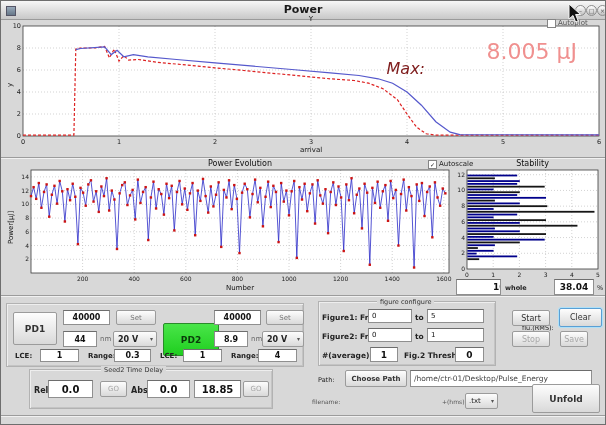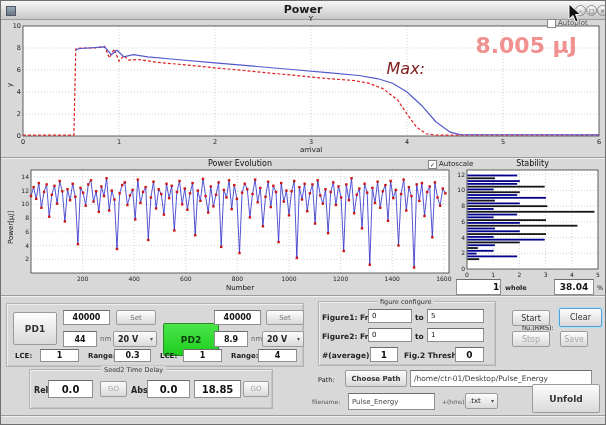--- a/index.html
+++ b/index.html
@@ -70,21 +70,21 @@
       <line x1="22" y1="27" x2="598" y2="27" stroke="#b5b5b5" stroke-width="0.6" stroke-dasharray="1,2"></line>
       <text x="20" y="29" text-anchor="end" font-size="6.5" fill="#222">8</text>
       <text x="20" y="7" text-anchor="end" font-size="6.5" fill="#222">10</text>
       <rect x="22" y="5" width="576" height="110" fill="none" stroke="#3a3a3a" stroke-width="0.8"></rect>
       <polyline points="22.0,114.2 72.9,114.2 74.8,28.1 79.6,27.0 94.0,27.0 103.6,25.3 108.4,36.9 113.2,28.1 118.0,40.2 122.8,34.7 127.6,39.1 137.2,38.5 156.4,41.3 185.2,44.0 214.0,46.8 242.8,49.5 271.6,52.3 300.4,55.0 329.2,57.8 353.2,59.5 367.6,62.2 382.0,67.7 396.4,78.7 406.0,93.0 415.6,106.2 425.2,112.8 434.8,114.2 598.0,114.2" fill="none" stroke="#dd2222" stroke-width="1.2" stroke-dasharray="3,2"></polyline>
       <polyline points="74.8,28.7 79.6,27.5 103.6,25.9 110.3,33.6 116.1,29.2 122.8,35.8 132.4,33.6 146.8,35.8 175.6,38.5 214.0,41.8 252.4,45.2 290.8,48.5 329.2,51.8 358.0,54.5 377.2,57.8 391.6,62.2 406.0,71.0 420.4,84.2 434.8,100.7 449.2,111.2 458.8,113.7 598.0,113.9" fill="none" stroke="#5558cc" stroke-width="1.2" stroke-dasharray="none"></polyline>
     </svg>
   <div class="a vlabel" style="left:5px;top:86px;">y</div>
   <div class="a xlabel" style="left:22px;top:145px;width:576px;">arrival</div>
 
-  <div class="a readout-red" style="left:300px;top:32px;width:276px;font-weight:bold;">8.005 µJ</div>
+  <div class="a readout-red" style="left:300px;top:38px;width:276px;">8.005 µJ</div>
   <div class="a max-lbl" style="left:360px;top:58px;width:64px;">Max:</div>
 
   <div class="a chk" style="left:546px;top:18px;"></div>
   <div class="a lbl" style="left:557px;top:18px;color:#555;">Autoplot</div>
 
   <svg class="a" style="left:566px;top:2px;" width="16" height="22">
     <path d="M2,1 L2,16 L6,12.5 L8.6,19 L11.2,17.9 L8.6,11.5 L13.5,11.5 Z" fill="#111" stroke="#f5f5f5" stroke-width="1"></path>
   </svg>
 
   <div class="a divider" style="left:0;top:156px;width:604px;"></div>
@@ -413,21 +413,20 @@
 
   <div class="a btn" style="left:511px;top:309px;width:38px;height:16px;font-size:8px;line-height:15px;">Start</div>
   <div class="a btn dis" style="left:511px;top:330px;width:38px;height:16px;font-size:8px;line-height:15px;">Stop</div>
   <div class="a btn focus" style="left:558px;top:307px;width:43px;height:19px;font-size:8px;line-height:18px;">Clear</div>
   <div class="a btn dis" style="left:559px;top:330px;width:28px;height:16px;font-size:8px;line-height:15px;">Save</div>
 
   <div class="a lbl" style="left:317px;top:375px;font-size:6.5px;">Path:</div>
   <div class="a btn" style="left:344px;top:369px;width:62px;height:17px;font-size:7px;font-weight:bold;line-height:16px;">Choose Path</div>
   <input class="a field plain" style="left: 409px; top: 369px; width: 182px; height: 17px; font-size: 7.5px; color: rgb(68, 68, 68);" value="/home/ctr-01/Desktop/Pulse_Energy">
   <div class="a lbl" style="left:311px;top:397px;font-size:6px;color:#555;">filename:</div>
-  <input class="a field plain" style="left: 347px; top: 392px; width: 87px; height: 17px; font-size: 7px; color: rgb(68, 68, 68);" value="Pulse_Energy">
   <div class="a lbl" style="left:441px;top:397px;font-size:6px;color:#555;">+(hms)</div>
   <div class="a sel" style="left:464px;top:392px;width:33px;height:16px;">
     <span style="position:absolute;left:3px;top:3px;font-weight:normal;font-size:7px;">.txt</span>
     <span class="ar">▾</span>
   </div>
   <div class="a btn" style="left:531px;top:383px;width:68px;height:29px;font-size:9px;font-weight:bold;line-height:28px;">Unfold</div>
 
   <div class="a divider" style="left:0;top:414px;width:604px;"></div>
 </div>
 

